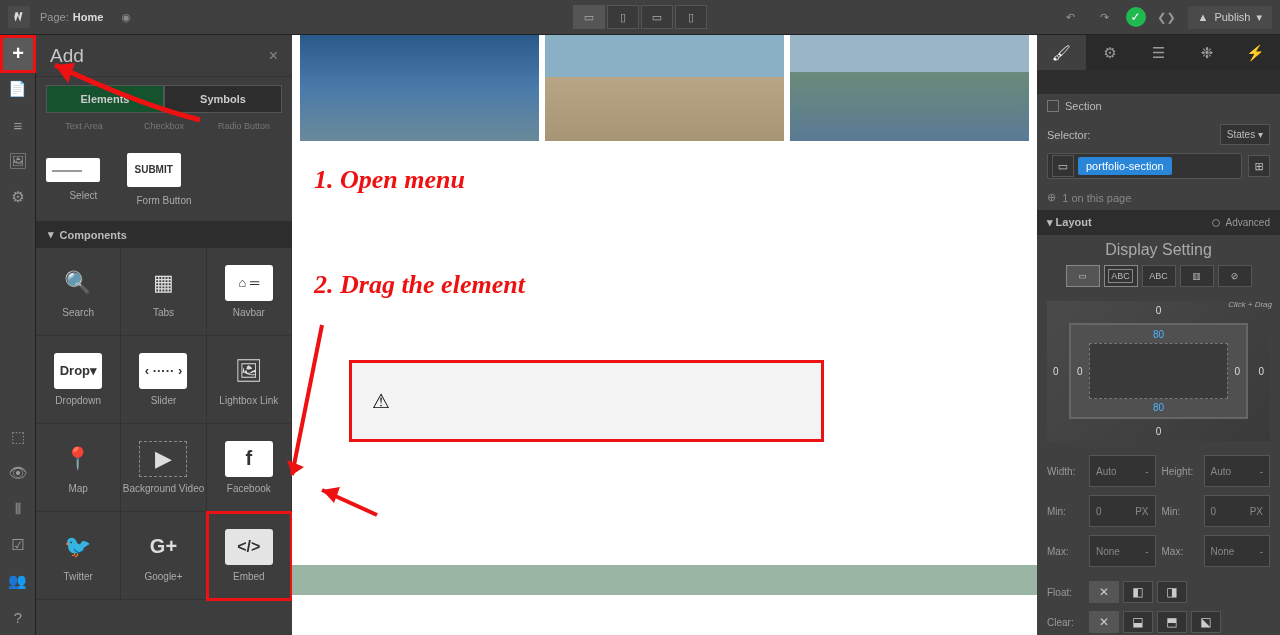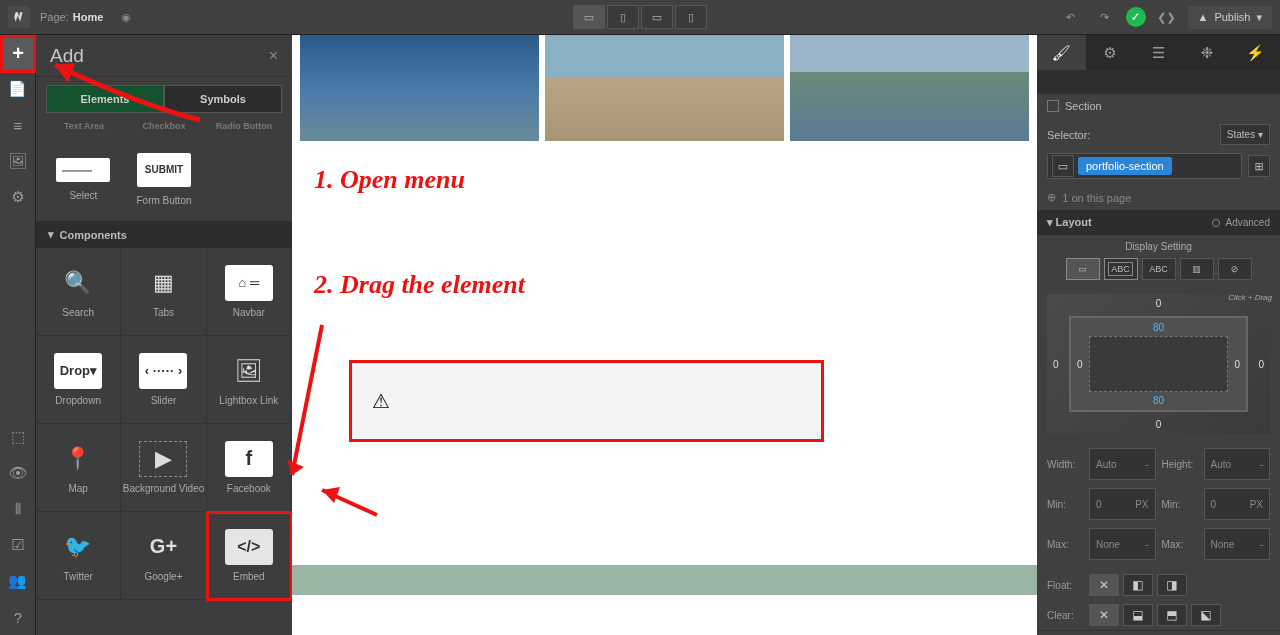--- a/index.html
+++ b/index.html
@@ -26,24 +26,24 @@
 .fl-item.bottom-group { position: absolute; width: 36px; }
 
 
 .add-panel { position: absolute; left: 36px; top: 35px; width: 256px; height: 600px; background: #3d3d3d; }
 .add-hdr { height: 42px; display: flex; align-items: center; justify-content: space-between; padding: 0 14px; border-bottom: 1px solid #333; }
 .add-hdr h2 { color: #c8c8c8; font-size: 19px; font-weight: normal; }
 .close-x { color: #888; font-size: 16px; cursor: pointer; }
 .tab-row { display: flex; padding: 8px 10px; gap: 0; }
 .add-tab { flex: 1; padding: 7px 0; text-align: center; background: #2d2d2d; color: #ccc; font-size: 11px; font-weight: bold; border: 1px solid #555; }
 .add-tab.active { background: #14532d; }
-.mini-row { display: flex; padding: 0 10px 6px; gap: 4px; font-weight: bold; }
+.mini-row { display: flex; padding: 0 10px 6px; gap: 4px; }
 .mini-cell { flex: 1; text-align: center; color: #777; font-size: 9px; }
 .elem-row { display: flex; padding: 4px 10px; gap: 6px; }
-.elem-cell { width: 78px; height: 76px; background: #3d3d3d; display: flex; flex-direction: column; align-items: center; justify-content: center; gap: 8px; }
+.elem-cell { width: 78px; height: 76px; background: #3d3d3d; display: flex; flex-direction: column; justify-content: center; gap: 8px; }
 .elem-icon-box { width: 54px; height: 34px; background: #fff; display: flex; align-items: center; justify-content: center; color: #333; font-size: 10px; font-weight: bold; border-radius: 2px; }
 .elem-icon-sel { width: 54px; height: 24px; background: #fff; border-radius: 2px; position: relative; }
 .elem-icon-sel::after { content:''; position:absolute; left:6px; top:50%; width:30px; height:2px; background:#999; }
 .elem-label { color: #aaa; font-size: 10px; text-align: center; }
 .section-hdr { background: #2d2d2d; padding: 7px 12px; color: #bbb; font-size: 11px; font-weight: bold; display: flex; align-items: center; gap: 6px; }
 .comp-grid { display: grid; grid-template-columns: repeat(3, 1fr); }
 .comp-cell { height: 88px; display: flex; flex-direction: column; align-items: center; justify-content: center; gap: 6px; border-right: 1px solid #333; border-bottom: 1px solid #333; }
 .comp-icon { width: 48px; height: 36px; display: flex; align-items: center; justify-content: center; color: #ddd; font-size: 22px; }
 .comp-icon.boxed { background: #fff; border-radius: 3px; color: #333; font-size: 13px; font-weight: bold; }
 .comp-icon.dashed { border: 1px dashed #888; }
@@ -73,21 +73,21 @@
 .rp-ib-item.active { background: #404040; color: #fff; }
 .rp-row { padding: 6px 10px; display: flex; align-items: center; gap: 6px; font-size: 11px; }
 .rp-check { width: 12px; height: 12px; border: 1px solid #777; }
 .selector-input { flex: 1; background: #333; border: 1px solid #555; border-radius: 2px; height: 26px; display: flex; align-items: center; padding: 0 4px; gap: 4px; }
 .selector-tag { background: #2986d8; color: #fff; padding: 3px 8px; font-size: 11px; border-radius: 2px; }
 .states-btn { background: #333; padding: 4px 6px; font-size: 10px; border: 1px solid #555; }
 .tiny-btn { width: 22px; height: 22px; background: #333; border: 1px solid #555; display: flex; align-items: center; justify-content: center; font-size: 11px; }
 .rp-section-hdr { background: #2d2d2d; padding: 6px 10px; display: flex; align-items: center; justify-content: space-between; font-size: 11px; font-weight: bold; }
 .adv-toggle { display: flex; align-items: center; gap: 6px; font-size: 10px; font-weight: normal; color: #999; }
 .adv-dot { width: 8px; height: 8px; border-radius: 50%; border: 1px solid #888; }
-.display-title { text-align: center; padding: 6px 0; font-size: 10px; color: #aaa; }
+.display-title { text-align: center; padding: 6px 0; font-size: 16px; color: #aaa; }
 .disp-row { display: flex; justify-content: center; gap: 4px; padding: 0 10px 8px; }
 .disp-btn { width: 34px; height: 22px; background: #333; border: 1px solid #555; display: flex; align-items: center; justify-content: center; font-size: 9px; }
 .disp-btn.active { background: #555; border-color: #888; }
 .spacing-box { margin: 6px 10px 10px; height: 140px; position: relative; }
 .sp-outer { position: absolute; inset: 0; background: linear-gradient(135deg, #4a4a4a, #3a3a3a); }
 .sp-mid { position: absolute; inset: 22px; background: #505050; border: 2px solid #666; }
 .sp-inner { position: absolute; inset: 42px; background: #3a3a3a; border: 1px dashed #777; }
 .sp-num { position: absolute; font-size: 10px; color: #ddd; }
 .sp-num.blue { color: #4ab5ff; }
 .click-drag { position: absolute; right: -2px; top: 0; font-size: 8px; font-style: italic; color: #aaa; text-align: center; line-height: 1; }

